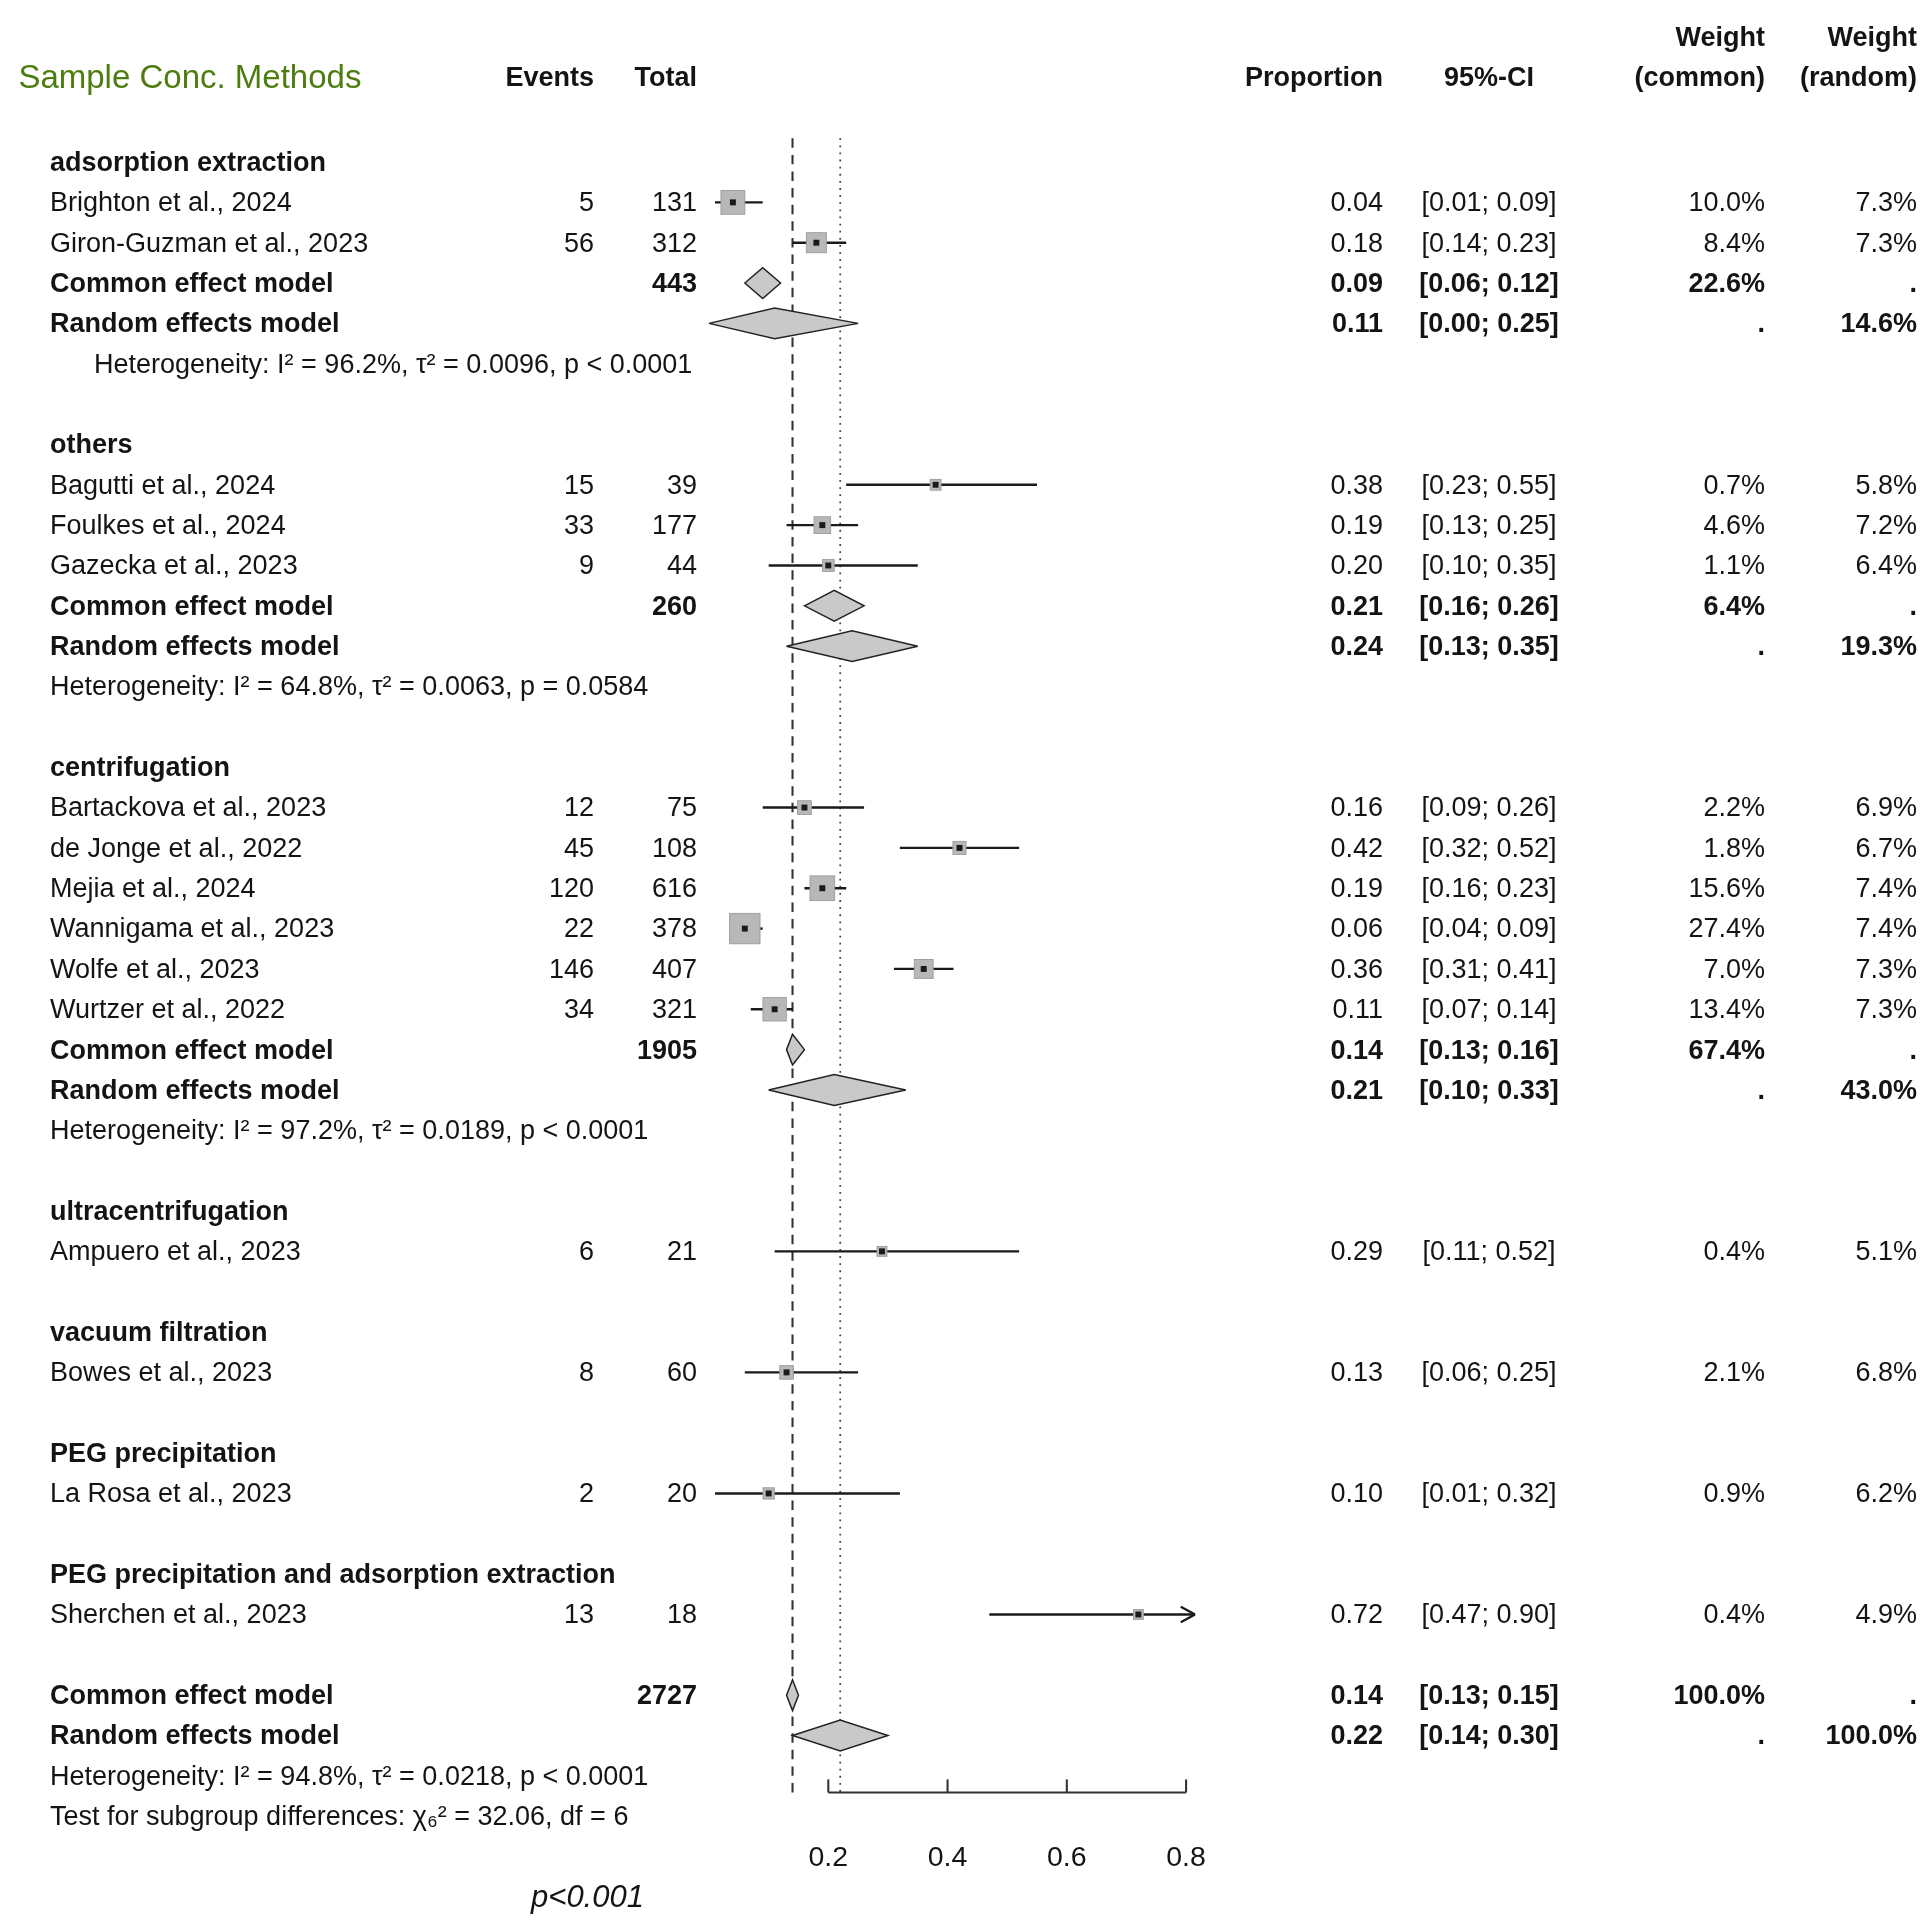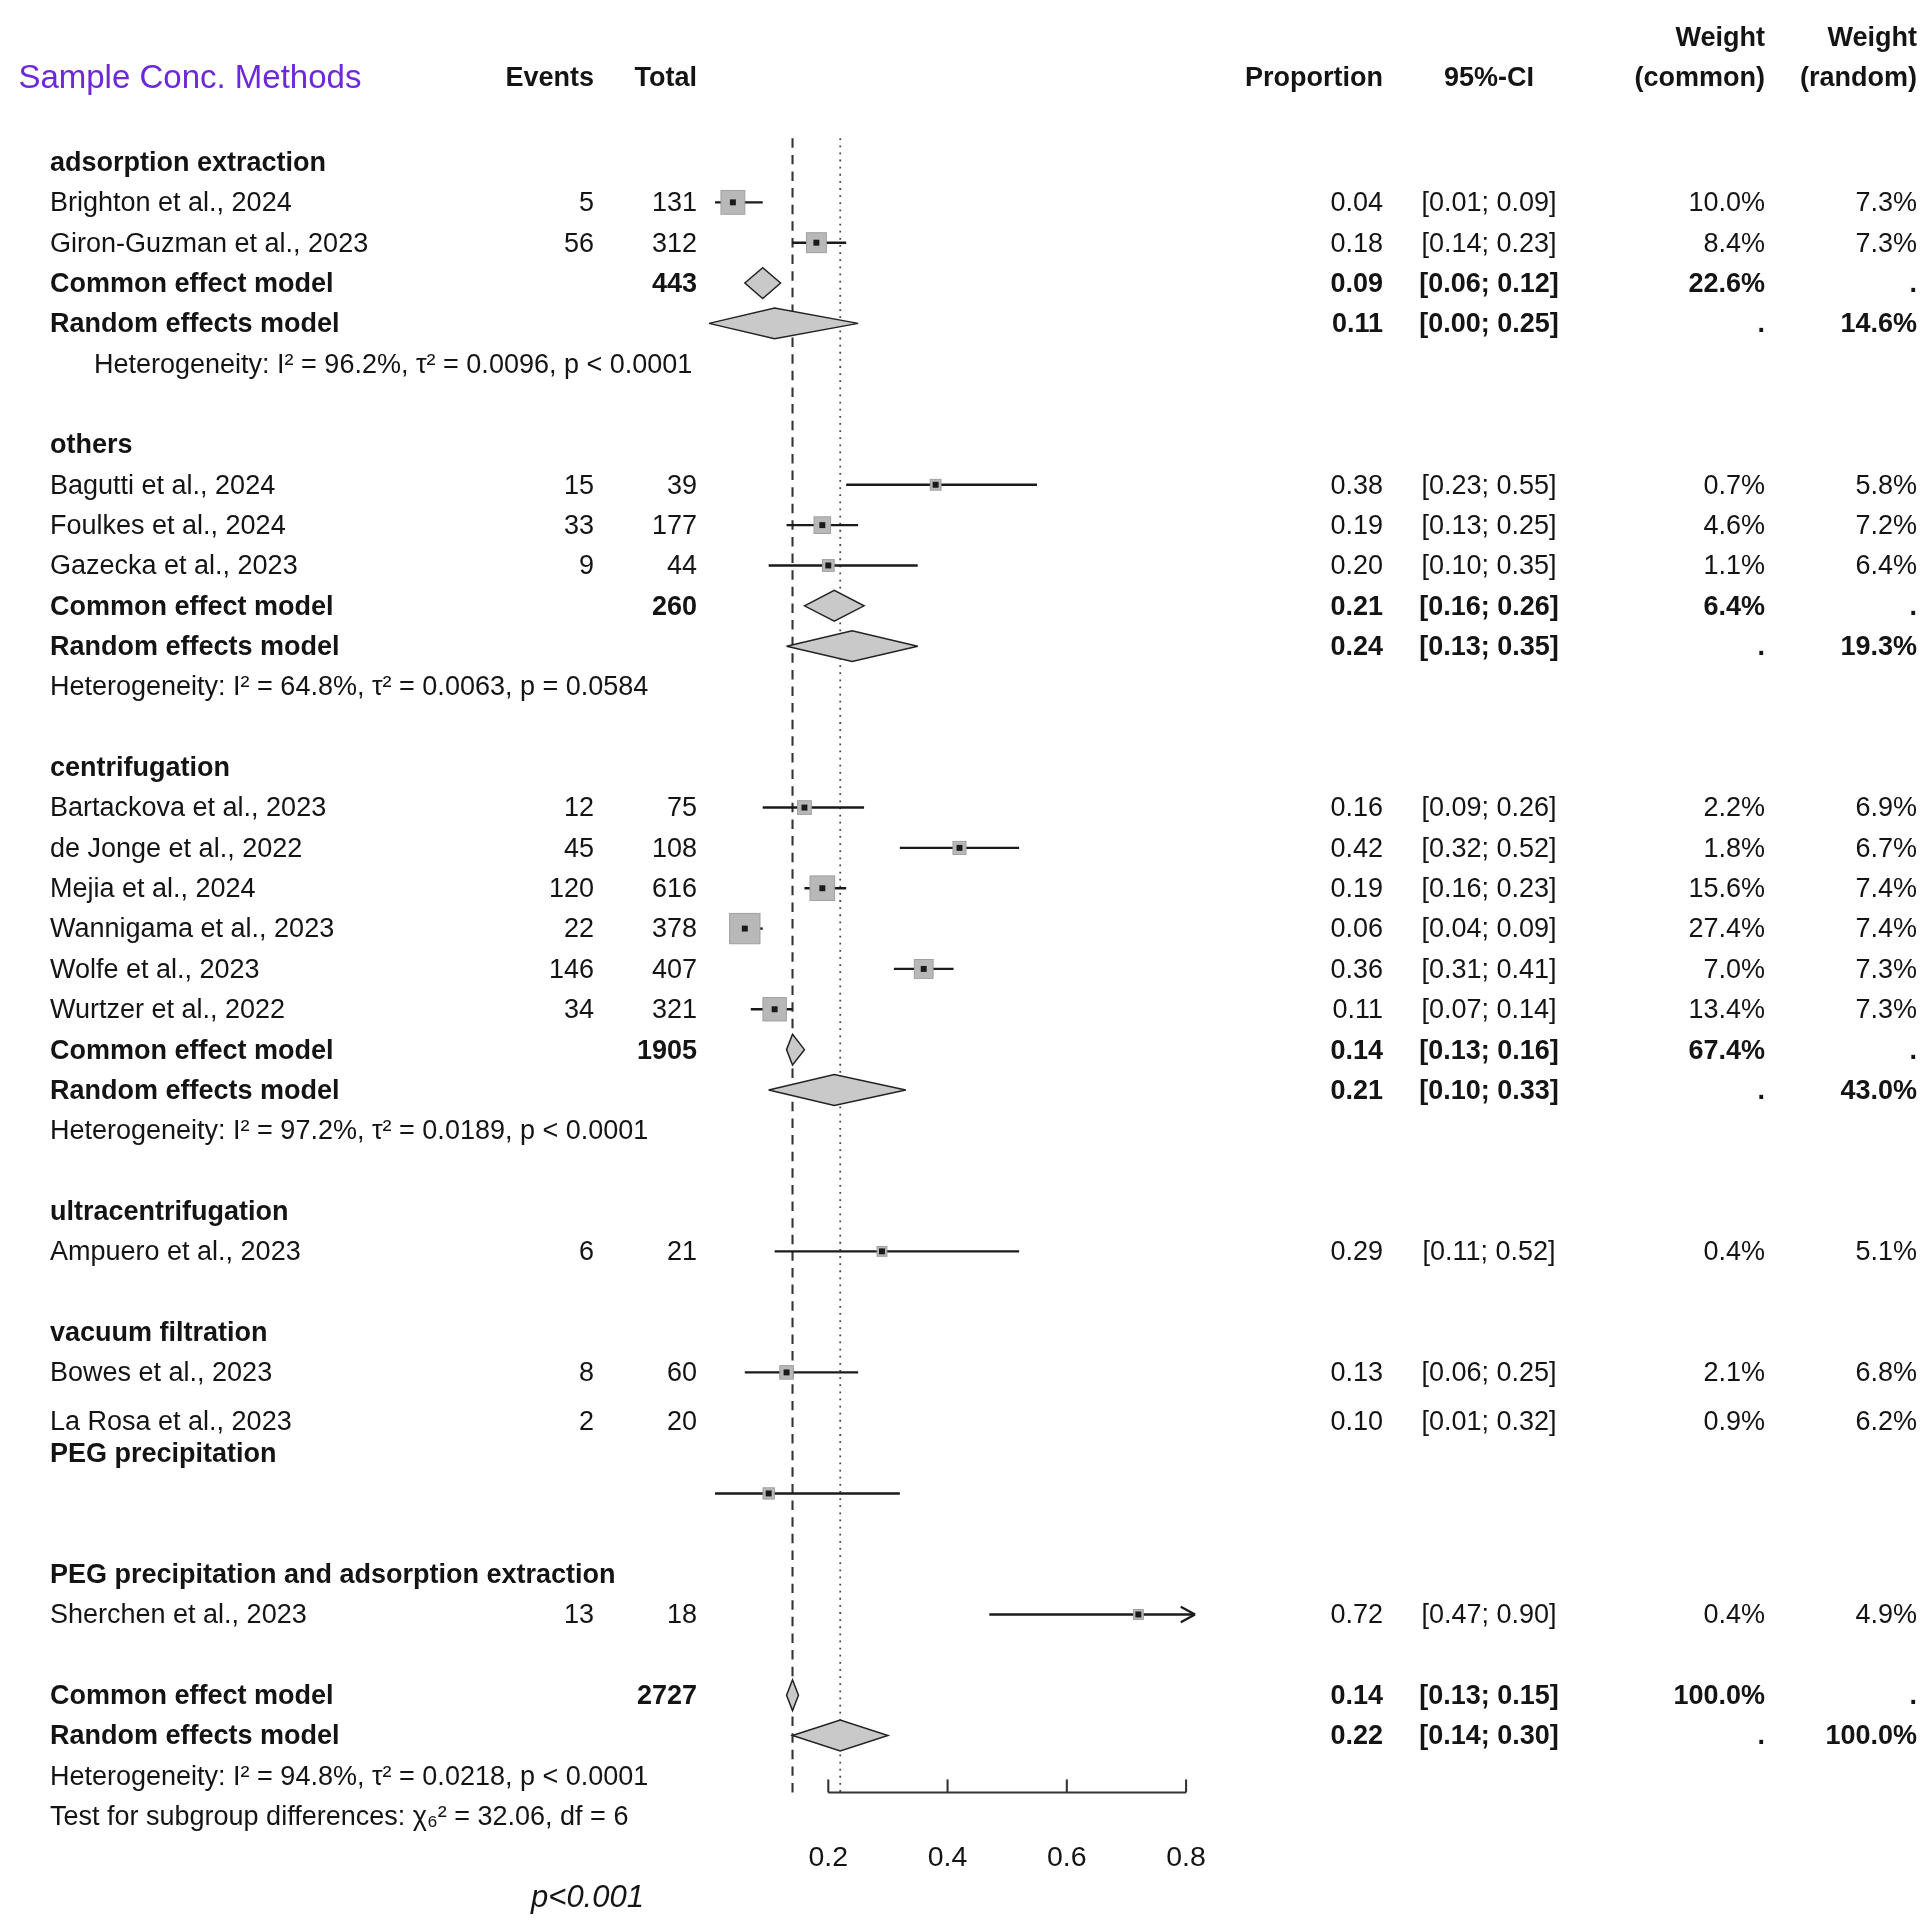--- a/index.html
+++ b/index.html
@@ -3,21 +3,21 @@
 <meta charset="utf-8">
 <style>
   html,body{margin:0;padding:0}
   body{
     width:1923px;height:1926px;background:#ffffff;position:relative;overflow:hidden;
     font-family:"Liberation Sans",sans-serif;color:#141414;
   }
   .row{position:absolute;left:0;width:1519px;height:40px;line-height:40px;font-size:27px;white-space:nowrap}
   .cell{position:absolute;top:0;height:40px;white-space:nowrap}
   .c-label{left:50px}
-  .c-title{left:18.4px;font-size:33px;color:#6d28d9}
+  .c-title{left:18.4px;font-size:33px;color:#4d7c0f}
   .c-events{left:380px;width:214px;text-align:right}
   .c-total{left:599px;width:98px;text-align:right}
   .c-prop{left:1193px;width:190px;text-align:right}
   .c-ci{left:1394px;width:190px;text-align:center}
   .c-wc{left:1596px;width:169px;text-align:right}
   .c-wr{left:1774px;width:143px;text-align:right}
   .bold{font-weight:bold}
   .p-label{font-style:italic;font-size:31px;text-align:center;left:469px;width:237px}
   #plot{position:absolute;left:0;top:0;pointer-events:none}
   #hdr1{top:16.6px}
@@ -229,21 +229,21 @@
       <div class="cell c-total">60</div>
       <div class="cell c-prop">0.13</div>
       <div class="cell c-ci">[0.06; 0.25]</div>
       <div class="cell c-wc">2.1%</div>
       <div class="cell c-wr">6.8%</div>
     </div>
     <div class="row" style="top: 1393px;"></div>
     <div class="row" style="top: 1433px;">
       <div class="cell c-label bold">PEG precipitation</div>
     </div>
-    <div class="row" style="top: 1401px;">
+    <div class="row" style="top: 1473px;">
       <div class="cell c-label">La Rosa et al., 2023</div>
       <div class="cell c-events">2</div>
       <div class="cell c-total">20</div>
       <div class="cell c-prop">0.10</div>
       <div class="cell c-ci">[0.01; 0.32]</div>
       <div class="cell c-wc">0.9%</div>
       <div class="cell c-wr">6.2%</div>
     </div>
     <div class="row" style="top: 1514px;"></div>
     <div class="row" style="top: 1554px;">

